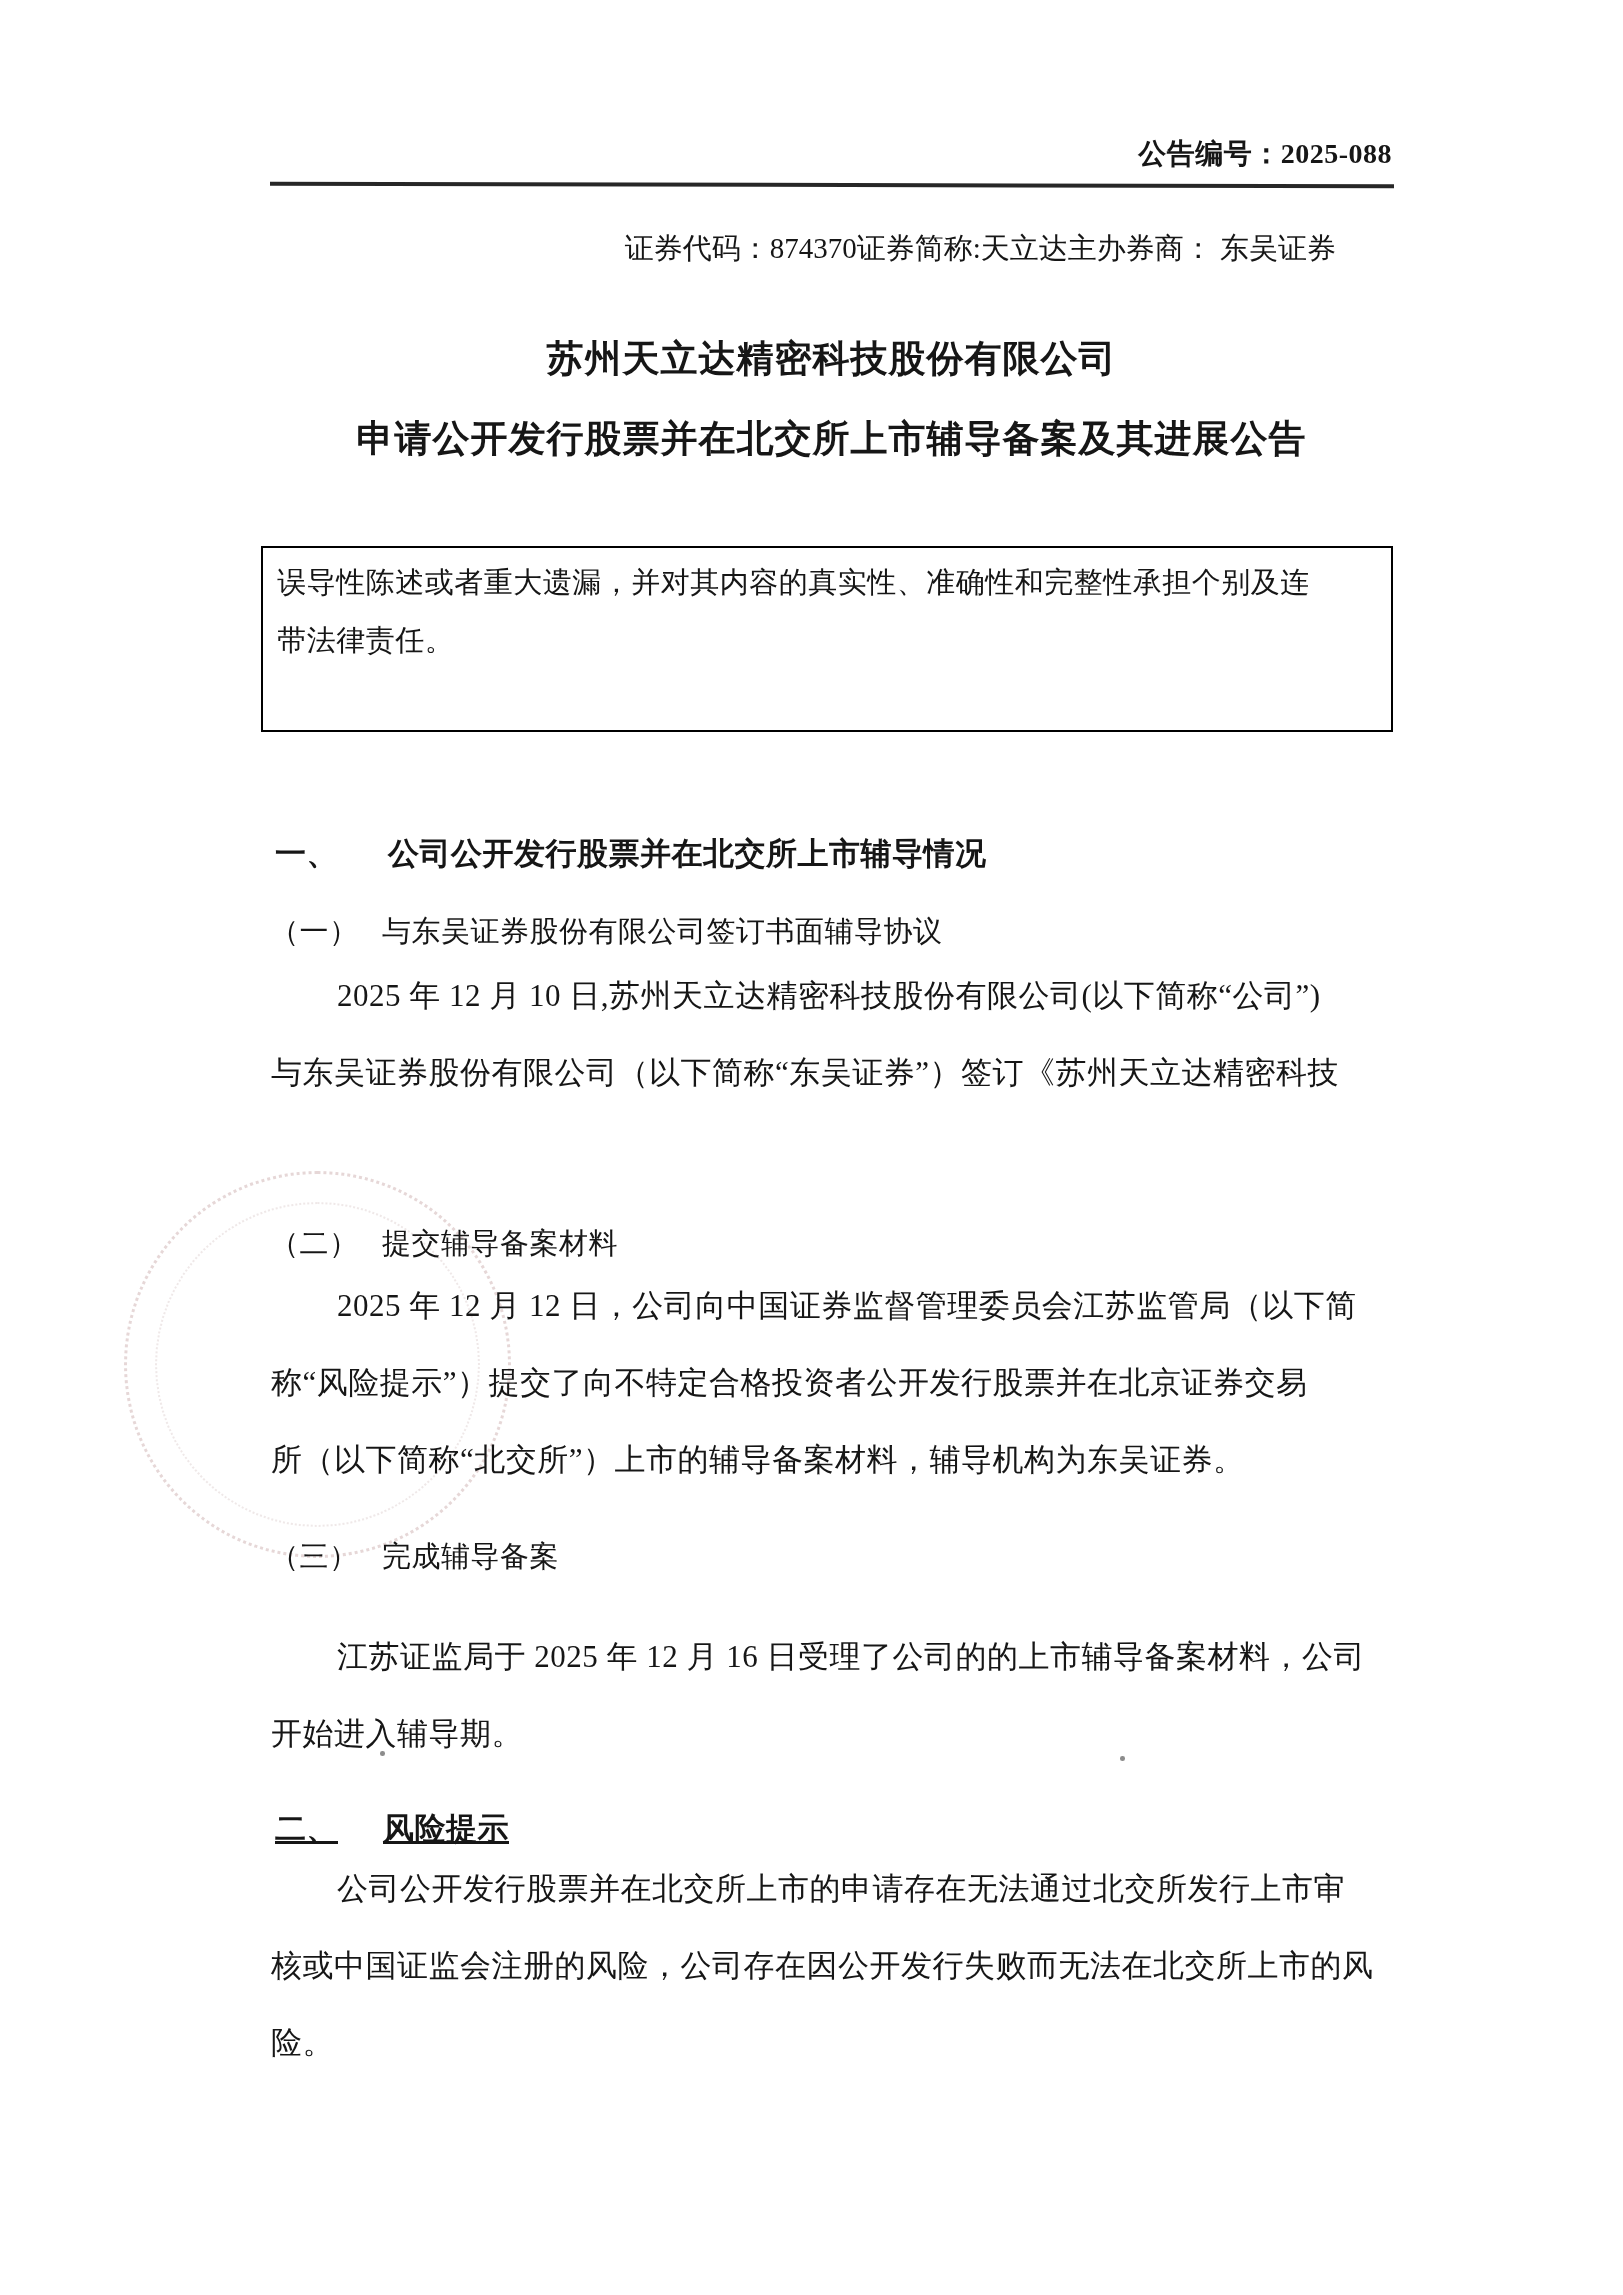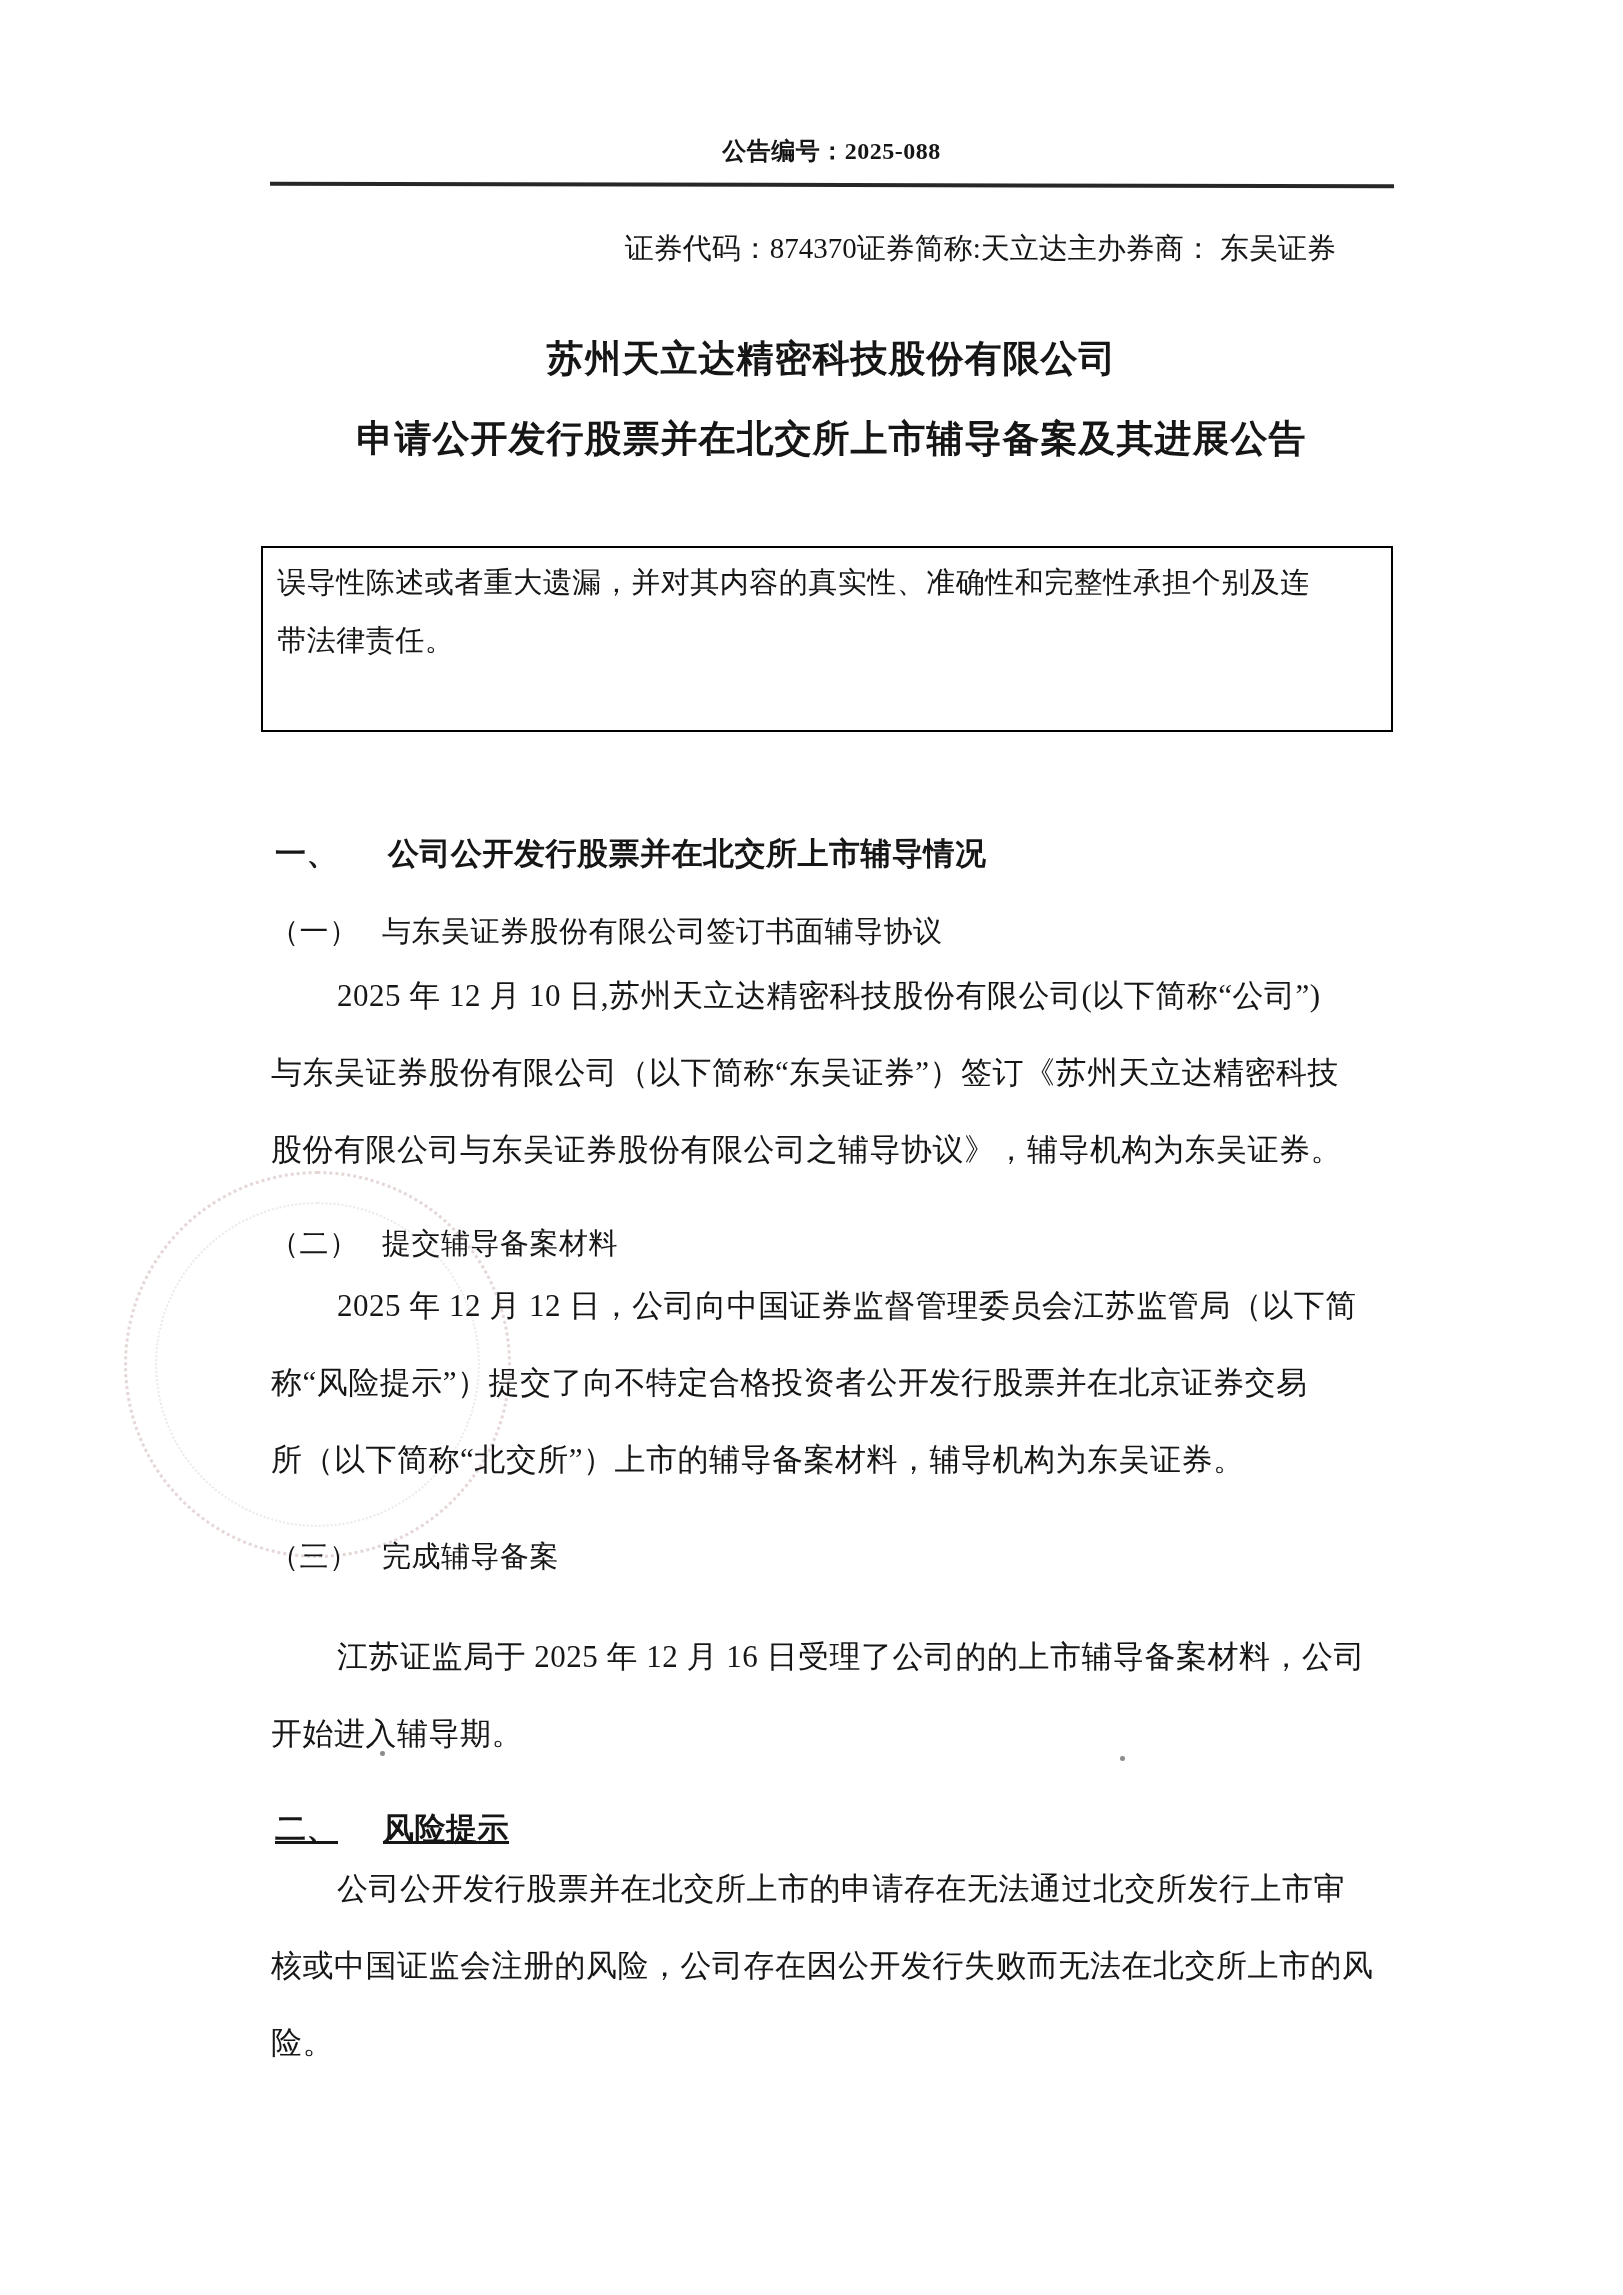--- a/index.html
+++ b/index.html
@@ -6,22 +6,22 @@
   .page{
     position:relative;
     width:1624px;height:2295px;
     background:#ffffff;
     color:#161616;
     font-family:"Liberation Serif","DejaVu Serif",serif;
     overflow:hidden;
   }
   .announce-no{
     position:absolute;top:135px;left:271px;width:1121px;
-    text-align:center;
-    font-size:24px;font-weight:bold;
+    text-align:right;
+    font-size:28px;font-weight:bold;
     letter-spacing:0.5px;
   }
   .rule{
     position:absolute;top:183px;left:270px;width:1124px;height:4.1px;
     background:#272727;
     transform:rotate(0.12deg);
   }
   .sec-row{
     position:absolute;top:229px;left:271px;width:1065px;
     display:flex;justify-content:flex-end;
@@ -126,21 +126,20 @@
     <span class="num">一、</span><span>公司公开发行股票并在北交所上市辅导情况</span>
   </h2>
 
   <h3 class="sub-heading h1">
     <span class="num">（一）</span><span>与东吴证券股份有限公司签订书面辅导协议</span>
   </h3>
 
   <div class="para p1">
     <p class="indent">2025 年 12 月 10 日,苏州天立达精密科技股份有限公司(以下简称“公司”)</p>
     <p>与东吴证券股份有限公司（以下简称“东吴证券”）签订《苏州天立达精密科技</p>
-    <p>股份有限公司与东吴证券股份有限公司之辅导协议》，辅导机构为东吴证券。</p>
   </div>
 
   <h3 class="sub-heading h2">
     <span class="num">（二）</span><span>提交辅导备案材料</span>
   </h3>
 
   <div class="para p2">
     <p class="indent">2025 年 12 月 12 日，公司向中国证券监督管理委员会江苏监管局（以下简</p>
     <p>称“风险提示”）提交了向不特定合格投资者公开发行股票并在北京证券交易</p>
     <p>所（以下简称“北交所”）上市的辅导备案材料，辅导机构为东吴证券。</p>

